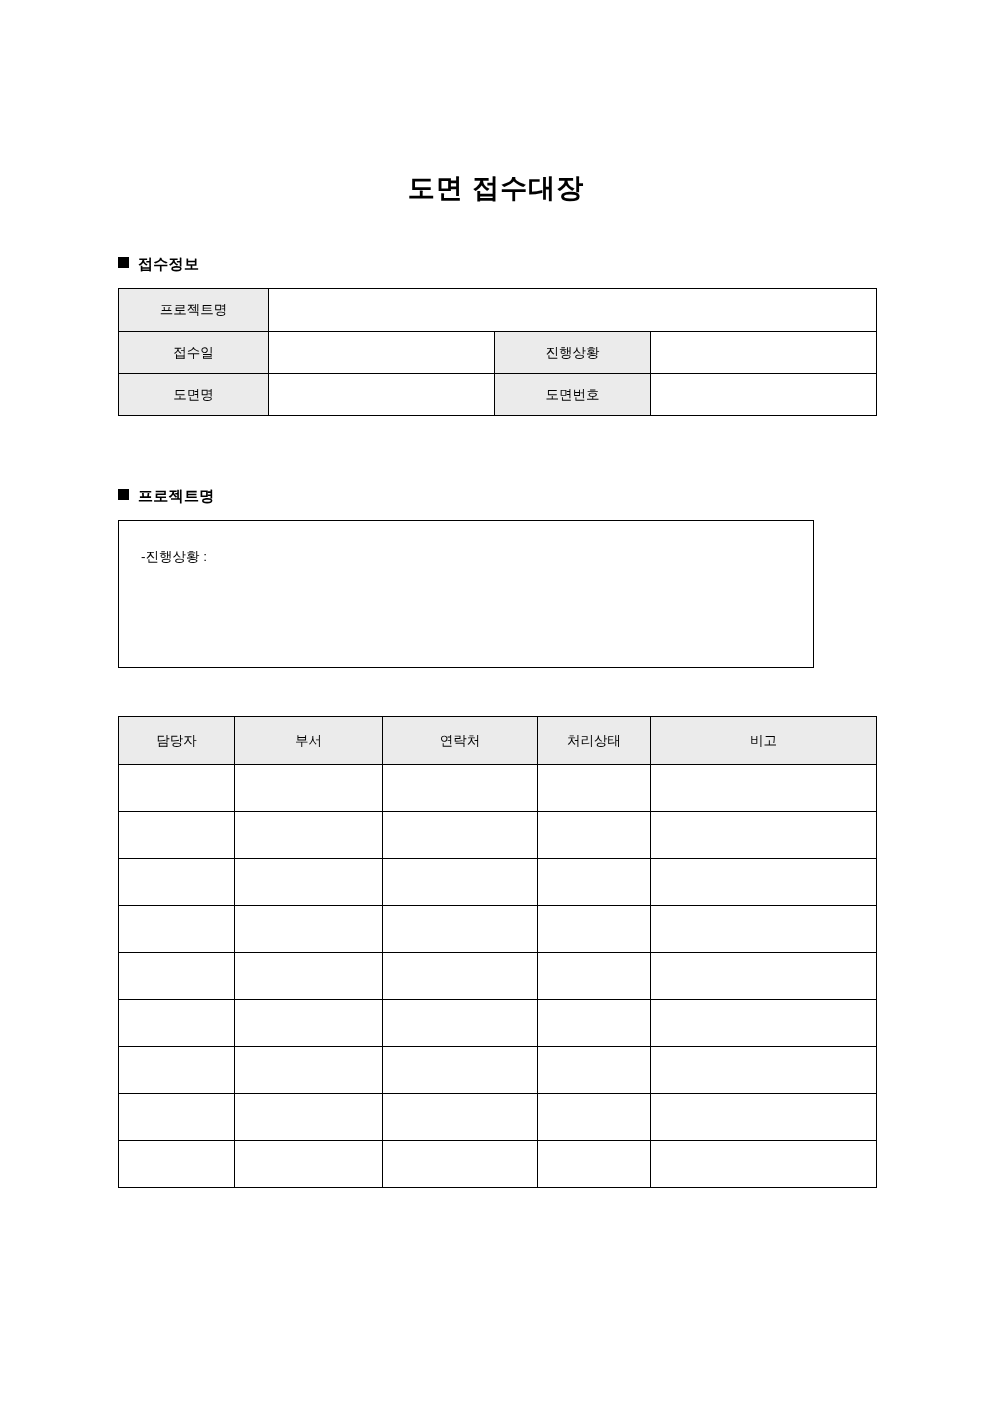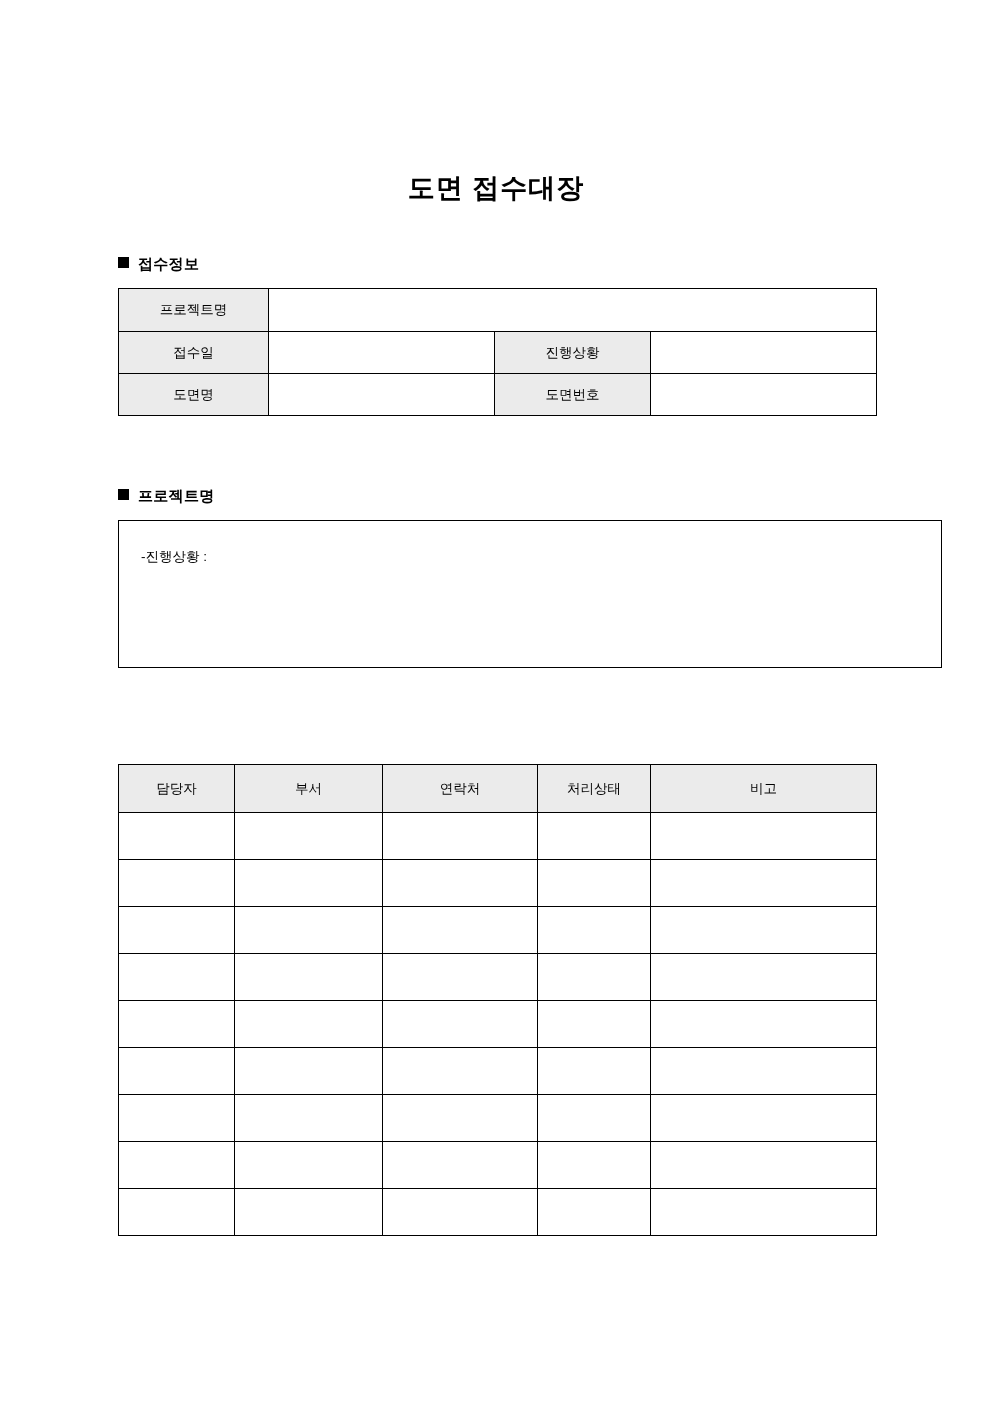--- a/index.html
+++ b/index.html
@@ -86,38 +86,38 @@
     width: 758px;
   }
   #table-receipt td { height: 41px; }
   #table-receipt tr:first-child td { height: 42px; }
 
   
   #progress-box {
     position: absolute;
     top: 520px;
     left: 118px;
-    width: 824px;
+    width: 696px;
     height: 148px;
     border: 1px solid #000000;
     box-sizing: border-box;
     background: #ffffff;
   }
   #progress-box .lines {
     padding: 22px 0 0 22px;
   }
   #progress-box .pline {
     font-size: 13.5px;
     line-height: 27px;
     white-space: nowrap;
   }
 
   
   #table-assignees {
-    top: 764px;
+    top: 716px;
     left: 118px;
     width: 758px;
     padding-left: 24px;
   }
   #table-assignees th { height: 47px; background: #ebebeb; }
   #table-assignees td { height: 46px; background: #ffffff; }
 </style>
 </head>
 <body>
 

